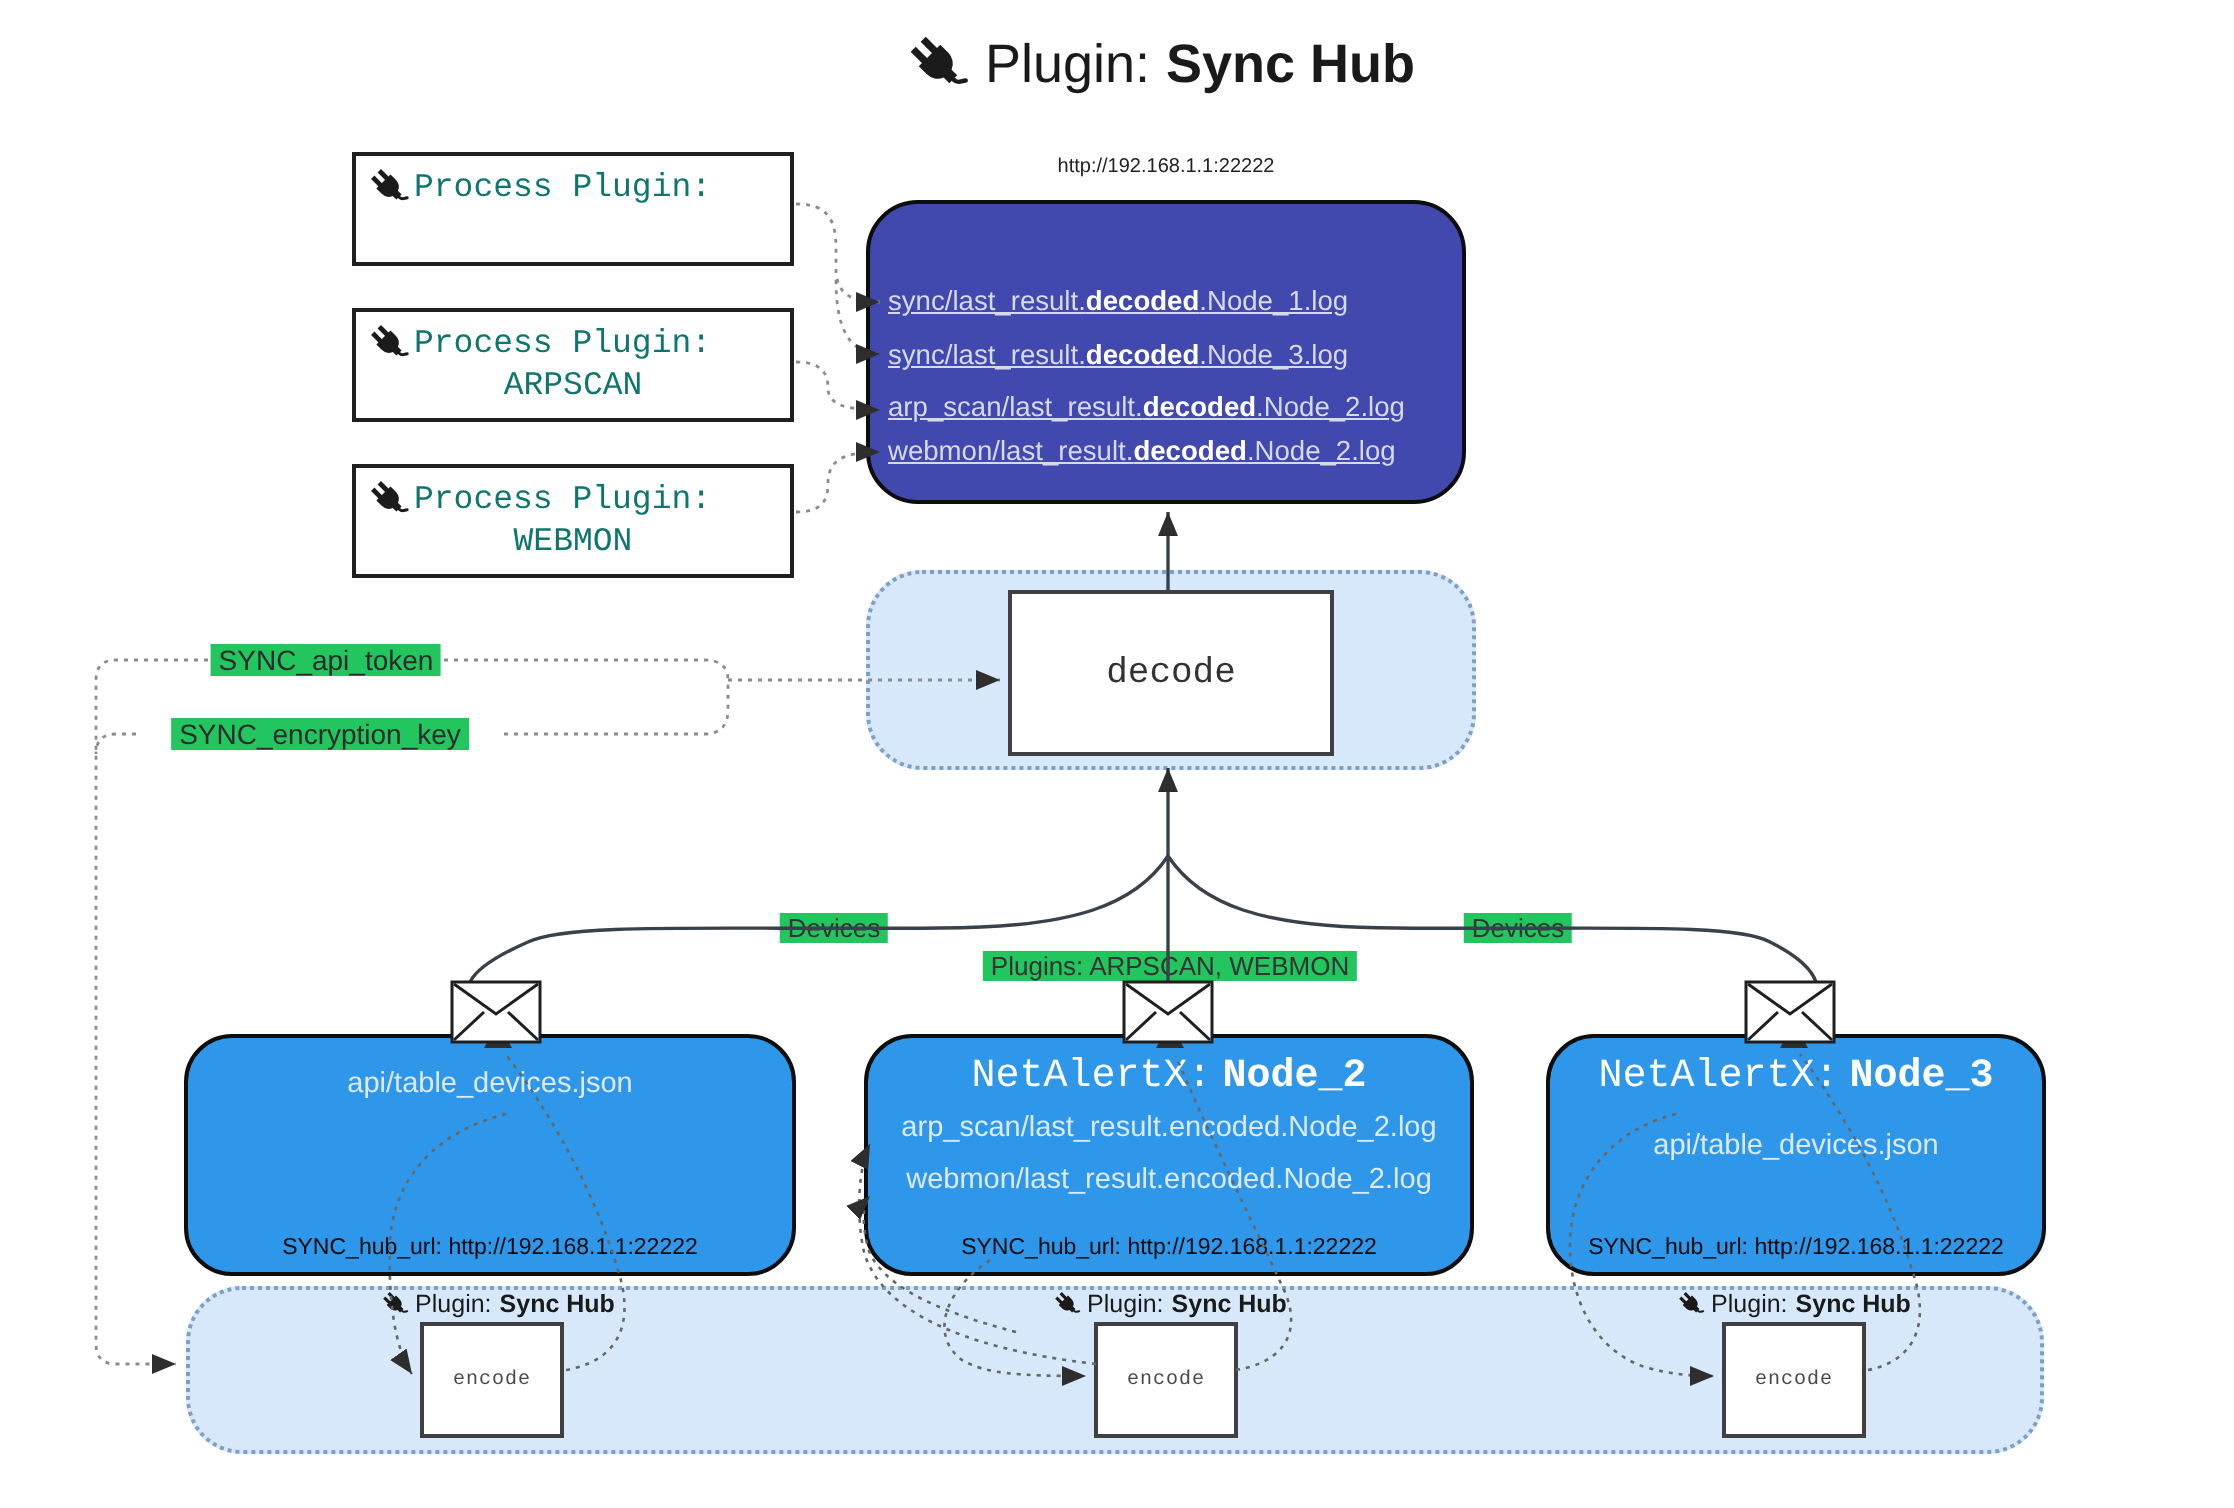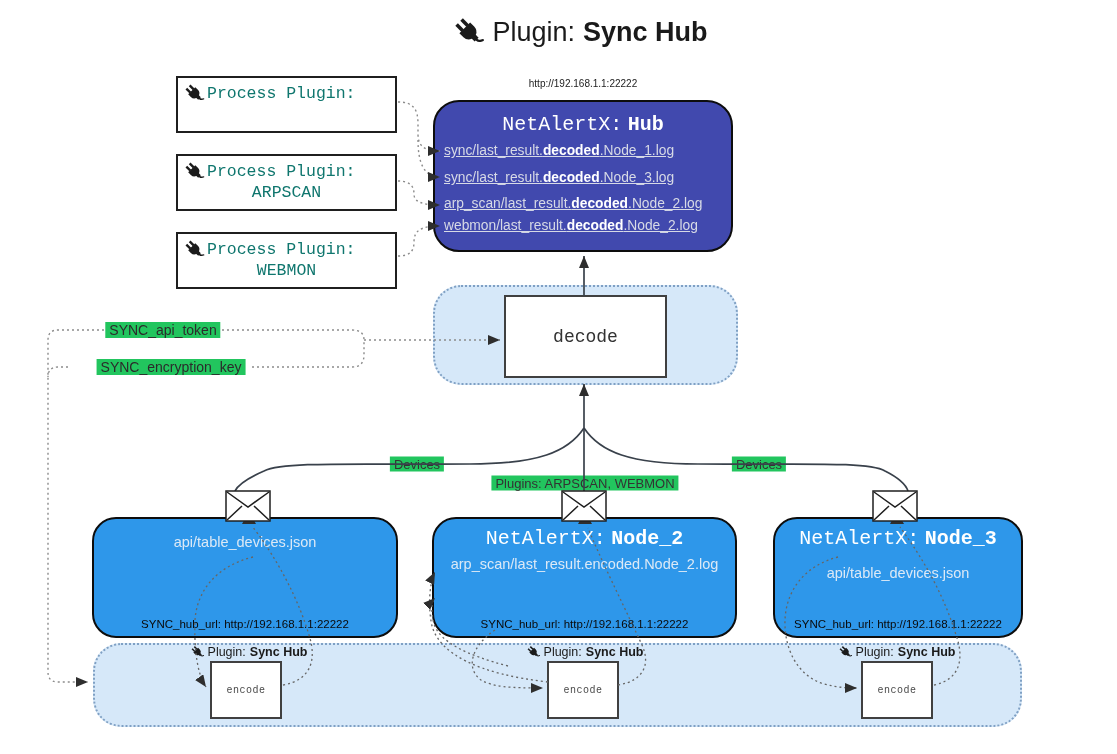--- a/index.html
+++ b/index.html
@@ -107,48 +107,46 @@
       <svg>
           <use href="#plug"></use>
         </svg>
       <span>Process Plugin:</span>
     </div>
     <div class="r2">WEBMON</div>
   </div>
 
   <div class="abs huburl">http://192.168.1.1:22222</div>
   <div class="abs hub">
-    <div class="htitle">
-      <span class="mp">NetAlertX:</span><b>Hub</b>
-    </div>
     <div class="hubline" style="top:41px;"><span>sync/last_result.</span><b>decoded</b><span>.Node_1.log</span></div>
     <div class="hubline" style="top:68px;"><span>sync/last_result.</span><b>decoded</b><span>.Node_3.log</span></div>
     <div class="hubline" style="top:94px;"><span>arp_scan/last_result.</span><b>decoded</b><span>.Node_2.log</span></div>
     <div class="hubline" style="top:116px;"><span>webmon/last_result.</span><b>decoded</b><span>.Node_2.log</span></div>
   </div>
 
   <div class="abs strip decode-strip"></div>
   <div class="abs whitebox decode-box">decode</div>
 
   <div class="abs float-label cfg-label" style="left:163px;top:330px;">SYNC_api_token</div>
-  <div class="abs float-label cfg-label" style="left:160px;top:367px;margin-left:11px;">SYNC_encryption_key</div>
+  <div class="abs float-label cfg-label" style="left:160px;top:367px;">SYNC_encryption_key</div>
 
   <div class="abs float-label" style="left:417px;top:464px;">Devices</div>
   <div class="abs float-label" style="left:585px;top:483px;">Plugins: ARPSCAN, WEBMON</div>
   <div class="abs float-label" style="left:759px;top:464px;">Devices</div>
 
   <div class="abs node" style="left:92px;top:517px;width:306px;">
     <div class="nline" style="margin-top:15px;">api/table_devices.json</div>
     <div class="nfooter">SYNC_hub_url: http://192.168.1.1:22222</div>
   </div>
   <div class="abs node" style="left:432px;top:517px;width:305px;">
     <div class="ntitle">
       <span class="mp">NetAlertX:</span><b>Node_2</b>
     </div>
     <div class="nline" style="margin-top:6px;">arp_scan/last_result.encoded.Node_2.log</div>
+    <div class="nline" style="margin-top:10px;">webmon/last_result.encoded.Node_2.log</div>
     <div class="nfooter">SYNC_hub_url: http://192.168.1.1:22222</div>
   </div>
   <div class="abs node" style="left:773px;top:517px;width:250px;">
     <div class="ntitle">
       <span class="mp">NetAlertX:</span><b>Node_3</b>
     </div>
     <div class="nline" style="margin-top:15px;">api/table_devices.json</div>
     <div class="nfooter">SYNC_hub_url: http://192.168.1.1:22222</div>
   </div>
 

